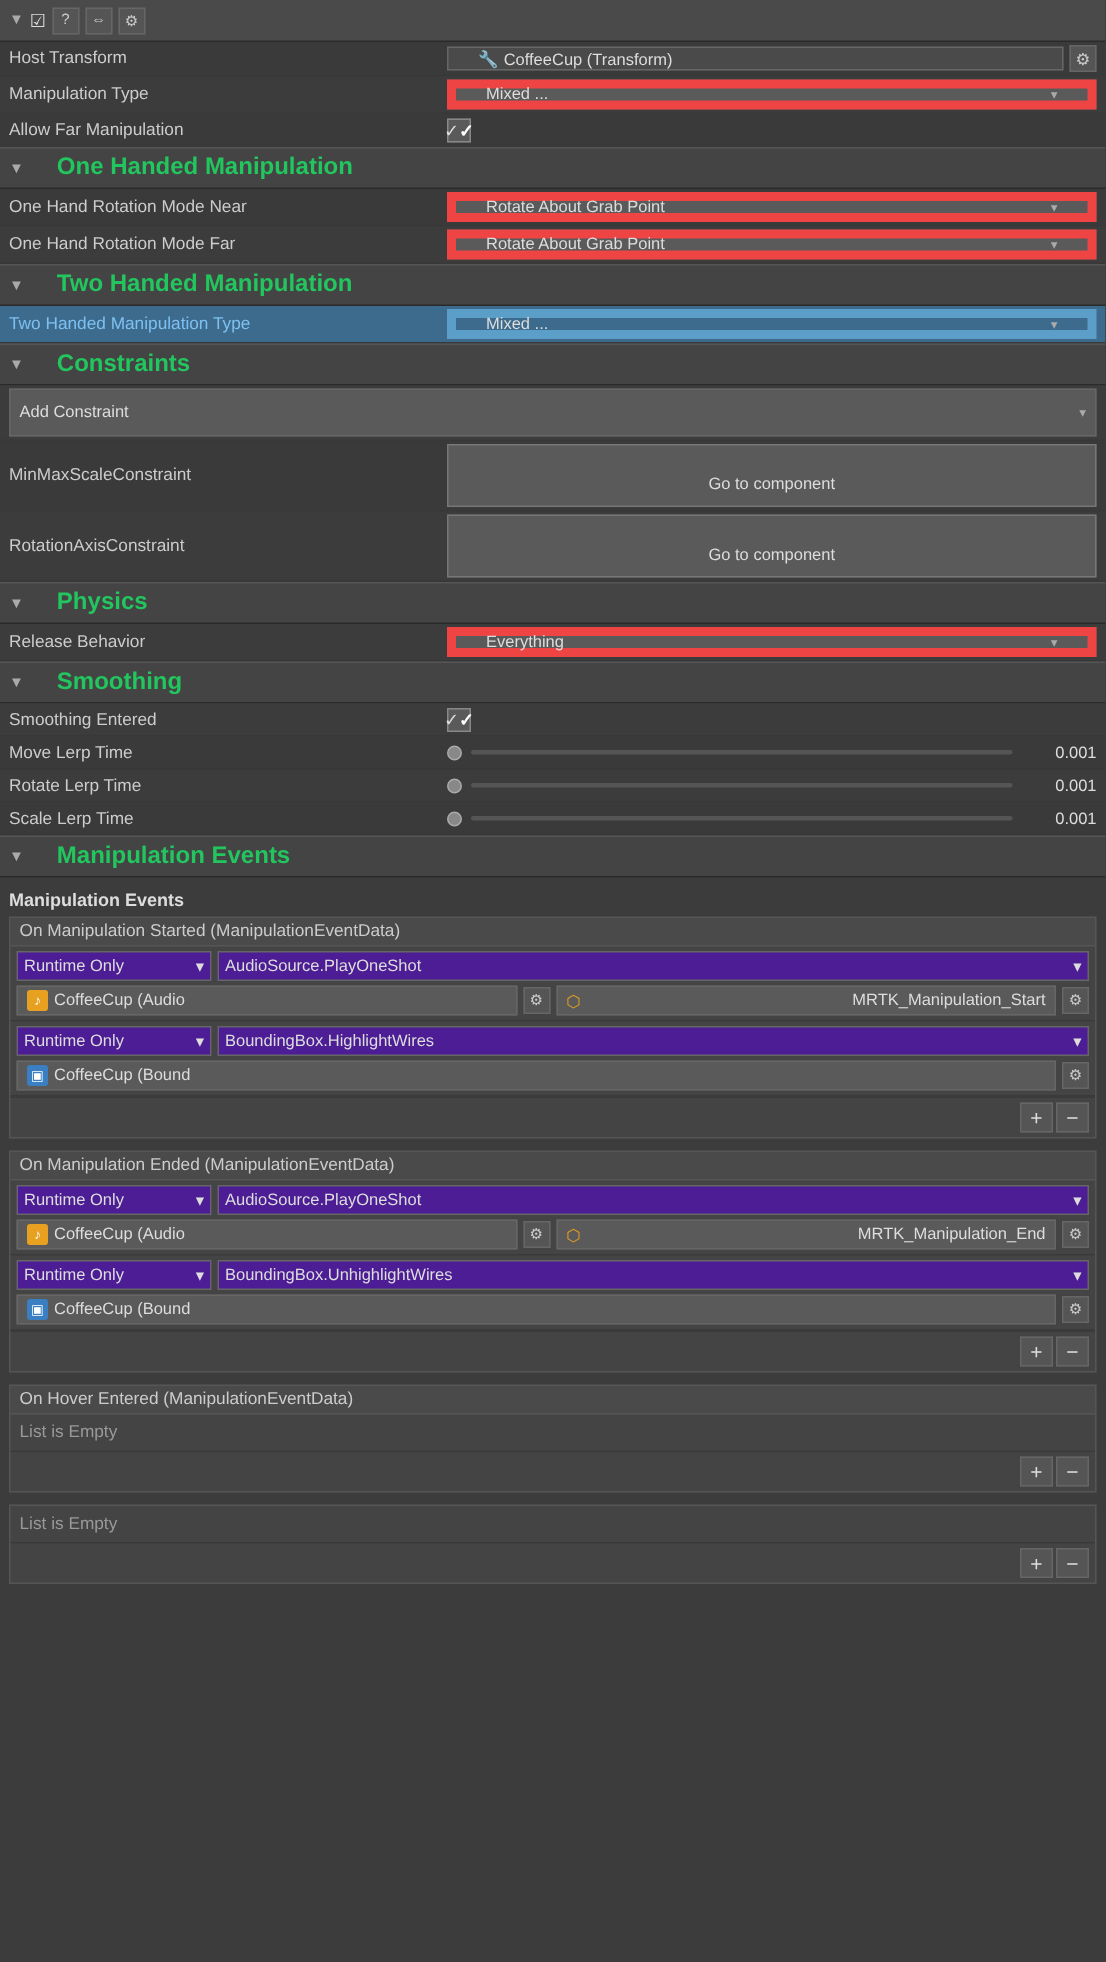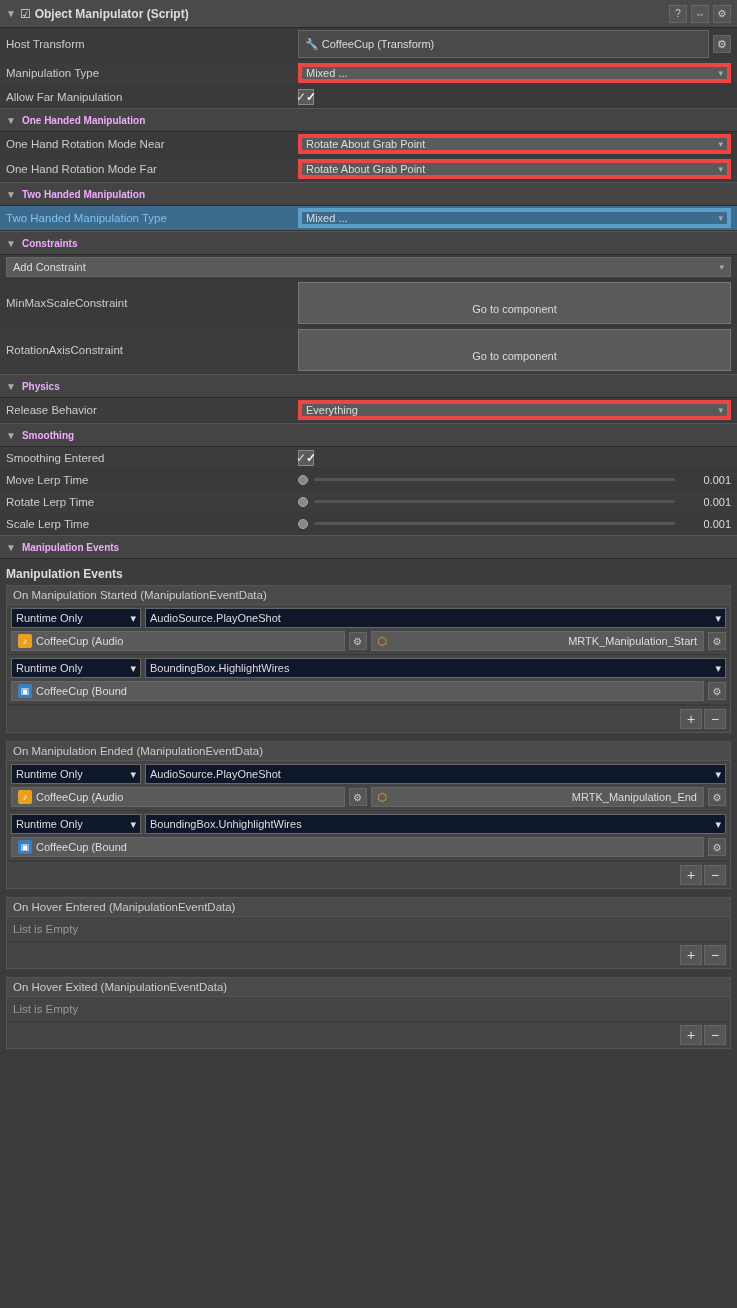--- a/index.html
+++ b/index.html
@@ -61,24 +61,24 @@
     .prop-value {
       flex: 1;
       display: flex;
       align-items: center;
     }
 
     
     .dropdown {
       flex: 1;
       background: #5a5a5a;
-      border: 4px solid #ef4444;
+      border: 6px solid #ef4444;
       color: #ddd;
       height: 20px;
-      padding: 0 4px;
+      padding: 0 20px;
       font-size: 11px;
       display: flex;
       align-items: center;
       justify-content: space-between;
       cursor: pointer;
       position: relative;
     }
     .dropdown.highlight {
       background: #3d6b8e;
       border-color: #5b9fc8;
@@ -93,21 +93,21 @@
     .section-header {
       display: flex;
       align-items: center;
       background: #444;
       padding: 4px 6px;
       border-top: 1px solid #555;
       border-bottom: 1px solid #2a2a2a;
       min-height: 24px;
     }
     .section-header .arrow { color: #aaa; margin-right: 6px; font-size: 10px; }
-    .section-header .label { font-weight: bold; color: #f0abfc; font-size: 10px; }
+    .section-header .label { font-weight: bold; color: #22c55e; font-size: 16px; margin-left: 16px; }
     .checkbox {
       width: 16px; height: 16px;
       background: #5a5a5a;
       border: 1px solid #888;
       display: flex; align-items: center; justify-content: center;
       cursor: pointer;
     }
     .checkbox.checked::after {
       content: '✓';
       font-size: 12px;
@@ -153,22 +153,22 @@
       cursor: pointer;
       flex: 1;
     }
 
     
     .host-value {
       flex: 1;
       background: #4a4a4a;
       border: 1px solid #666;
       color: #ddd;
-      height: 28px;
-      padding: 0 6px;
+      height: 16px;
+      padding: 0 20px;
       font-size: 11px;
       display: flex;
       align-items: center;
       justify-content: space-between;
     }
     .gear-small {
       width: 18px; height: 18px;
       background: #555;
       border: 1px solid #666;
       display: flex; align-items: center; justify-content: center;
@@ -177,21 +177,21 @@
       margin-left: 4px;
       color: #ccc;
     }
 
     
     .add-constraint {
       flex: 1;
       background: #5a5a5a;
       border: 1px solid #666;
       color: #ddd;
-      height: 20px;
+      height: 32px;
       padding: 0 6px;
       font-size: 11px;
       display: flex;
       align-items: center;
       justify-content: space-between;
       cursor: pointer;
     }
 
     
     .events-outer {
@@ -219,21 +219,21 @@
       padding: 3px 4px;
       border-bottom: 1px solid #3a3a3a;
     }
     .event-row {
       display: flex;
       align-items: center;
       gap: 4px;
       margin-bottom: 3px;
     }
     .event-dropdown-sm {
-      background: #0f172a;
+      background: #4c1d95;
       border: 1px solid #666;
       color: #ddd;
       font-size: 11px;
       height: 20px;
       padding: 0 4px;
       display: flex;
       align-items: center;
       justify-content: space-between;
       cursor: pointer;
     }
@@ -323,21 +323,20 @@
     }
   </style>
 </head>
 <body>
 
 <div class="inspector-panel">
 
   <div class="component-header">
     <span class="arrow">▼</span>
     <span class="icon">☑</span>
-    <span class="title">Object Manipulator (Script)</span>
     <div class="header-btns">
       <div class="header-btn">?</div>
       <div class="header-btn">⇔</div>
       <div class="header-btn">⚙</div>
     </div>
   </div>
 
   <div class="prop-row">
     <div class="prop-label">Host Transform</div>
     <div class="prop-value">
@@ -619,21 +618,20 @@
     <div class="event-block">
       <div class="event-block-header">On Hover Entered (ManipulationEventData)</div>
       <div class="list-empty">List is Empty</div>
       <div class="event-block-bottom">
         <div class="pm-btn">+</div>
         <div class="pm-btn">−</div>
       </div>
     </div>
 
     <div class="event-block">
-      <div class="event-block-header">On Hover Exited (ManipulationEventData)</div>
       <div class="list-empty">List is Empty</div>
       <div class="event-block-bottom">
         <div class="pm-btn">+</div>
         <div class="pm-btn">−</div>
       </div>
     </div>
 
   </div>
 
 </div>

